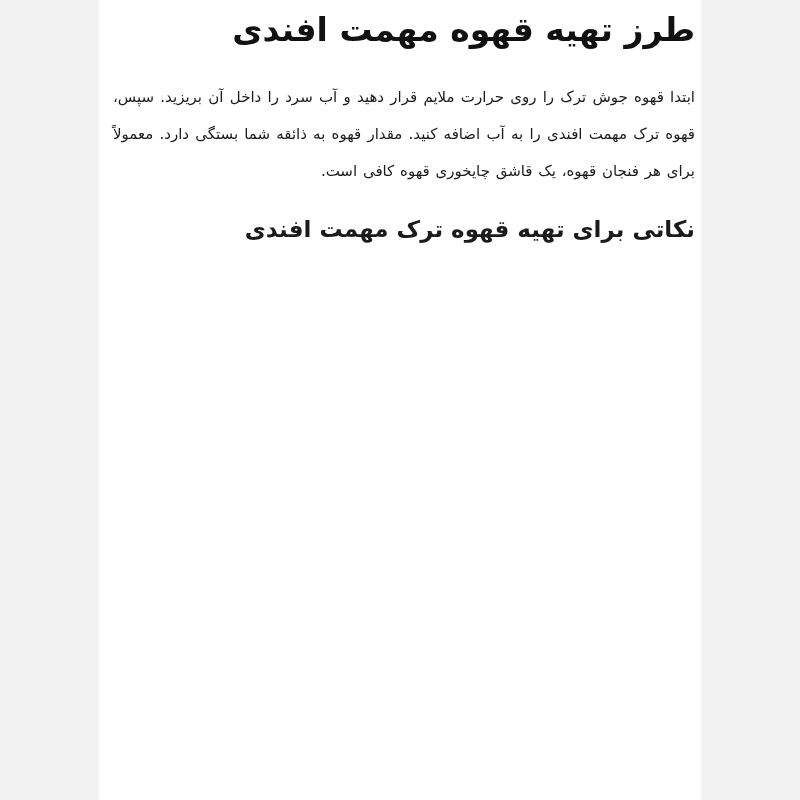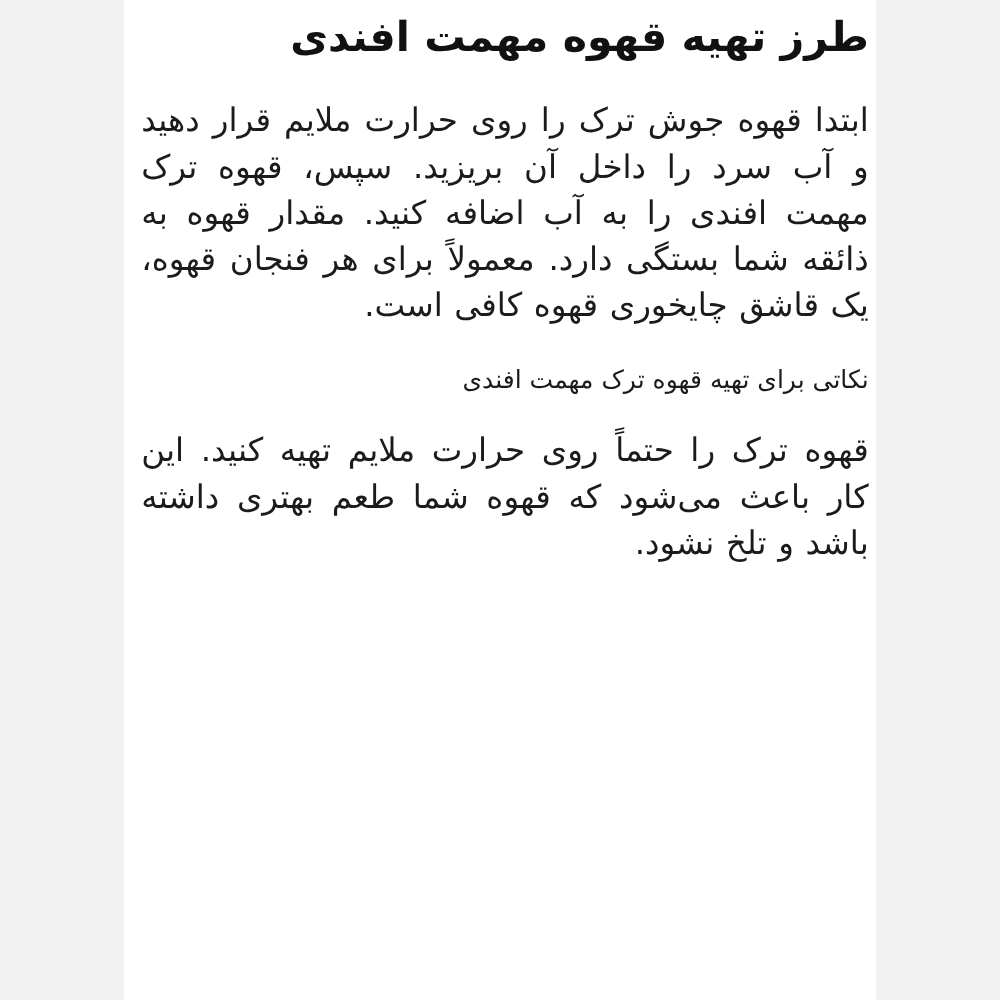--- a/index.html
+++ b/index.html
@@ -26,44 +26,43 @@
   }
   .article-title {
     font-size: 33px;
     font-weight: bold;
     line-height: 1.32;
     margin: 0 0 27px 0;
     text-align: right;
     color: #111111;
   }
   .body-par {
-    font-size: 26px;
+    font-size: 15px;
     line-height: 37px;
     text-align: justify;
     text-justify: inter-word;
     margin: 0 0 21px 0;
     word-spacing: 1px;
   }
   .tips-heading {
-    font-size: 20px;
-    font-weight: normal;
+    font-size: 23px;
+    font-weight: bold;
     line-height: 37px;
     margin: 0 0 21px 0;
   }
   .body-par:last-child {
     margin-bottom: 0;
   }
 </style>
 </head>
 <body>
 
 <div class="page" dir="rtl">
   <h1 class="article-title">طرز تهیه قهوه مهمت افندی</h1>
 
   <p class="body-par">ابتدا قهوه جوش ترک را روی حرارت ملایم قرار دهید و آب سرد را داخل آن بریزید. سپس، قهوه ترک مهمت افندی را به آب اضافه کنید. مقدار قهوه به ذائقه شما بستگی دارد. معمولاً برای هر فنجان قهوه، یک قاشق چایخوری قهوه کافی است.</p>
 
 
   <h2 class="tips-heading">نکاتی برای تهیه قهوه ترک مهمت افندی</h2>
 
 
-  <p class="body-par">قهوه ترک را حتماً روی حرارت ملایم تهیه کنید. این کار باعث می‌شود که قهوه شما طعم بهتری داشته باشد و تلخ نشود.</p>
 
 </div>
 
 </body></html>

